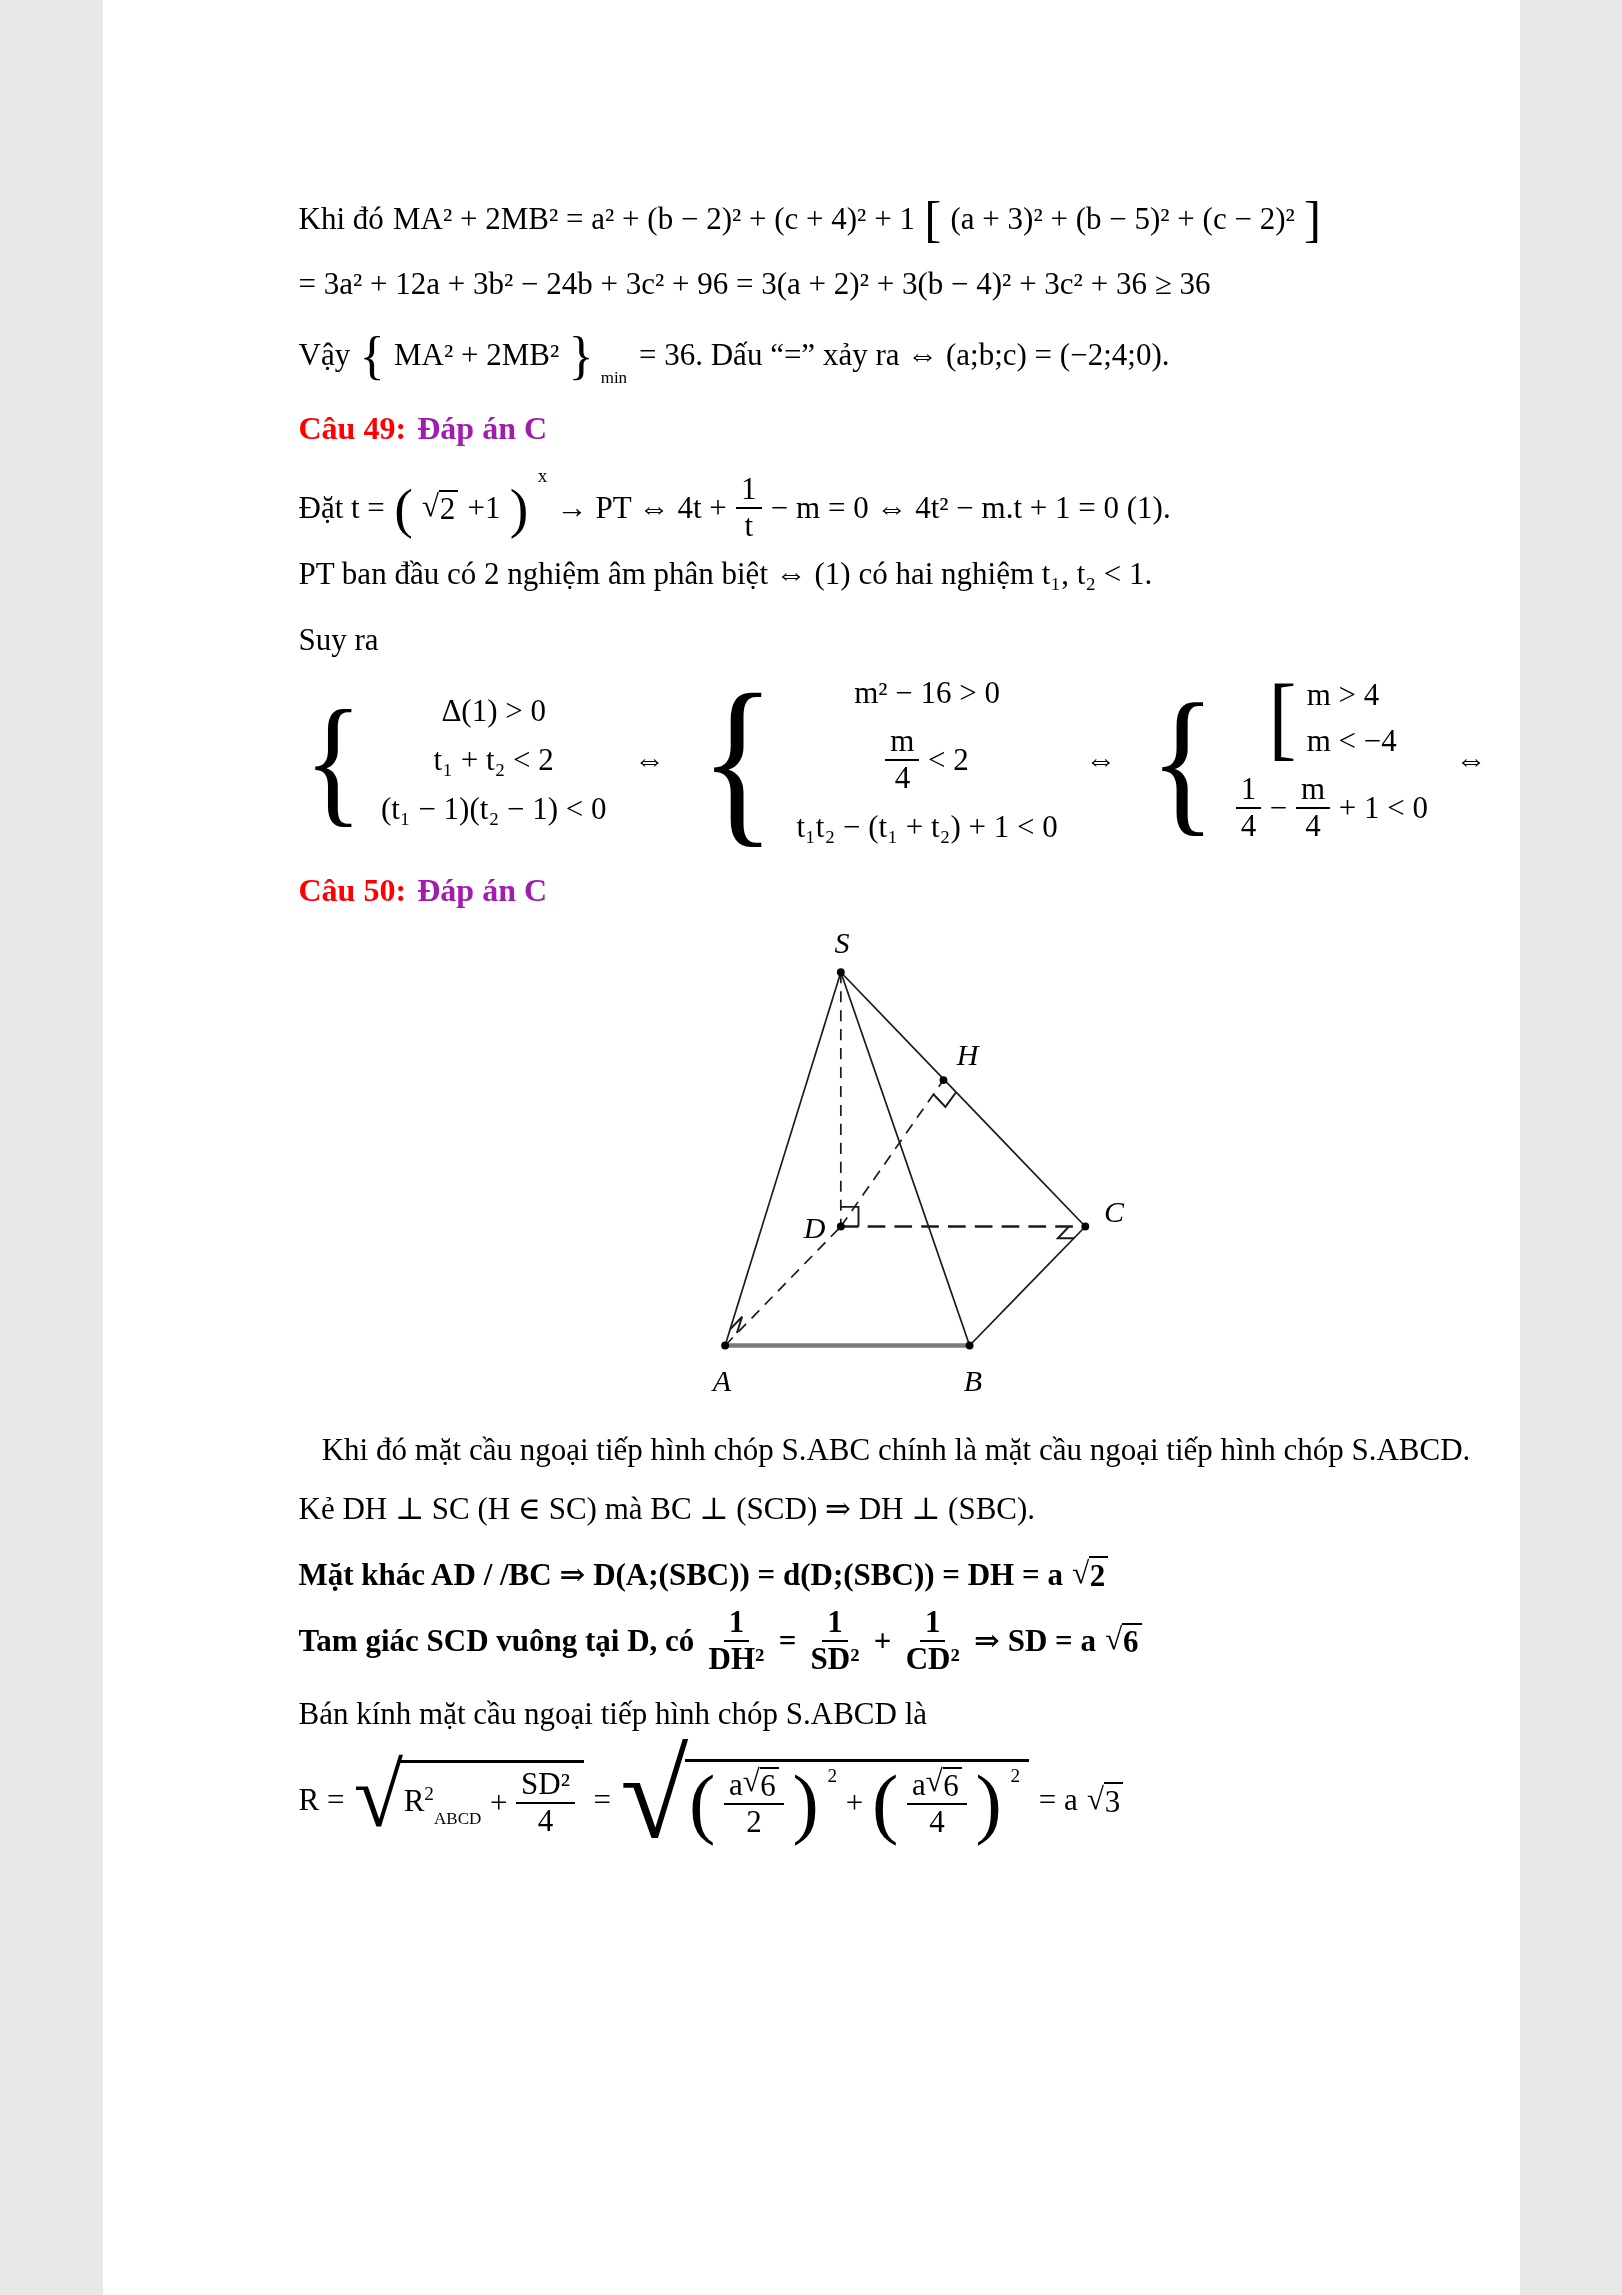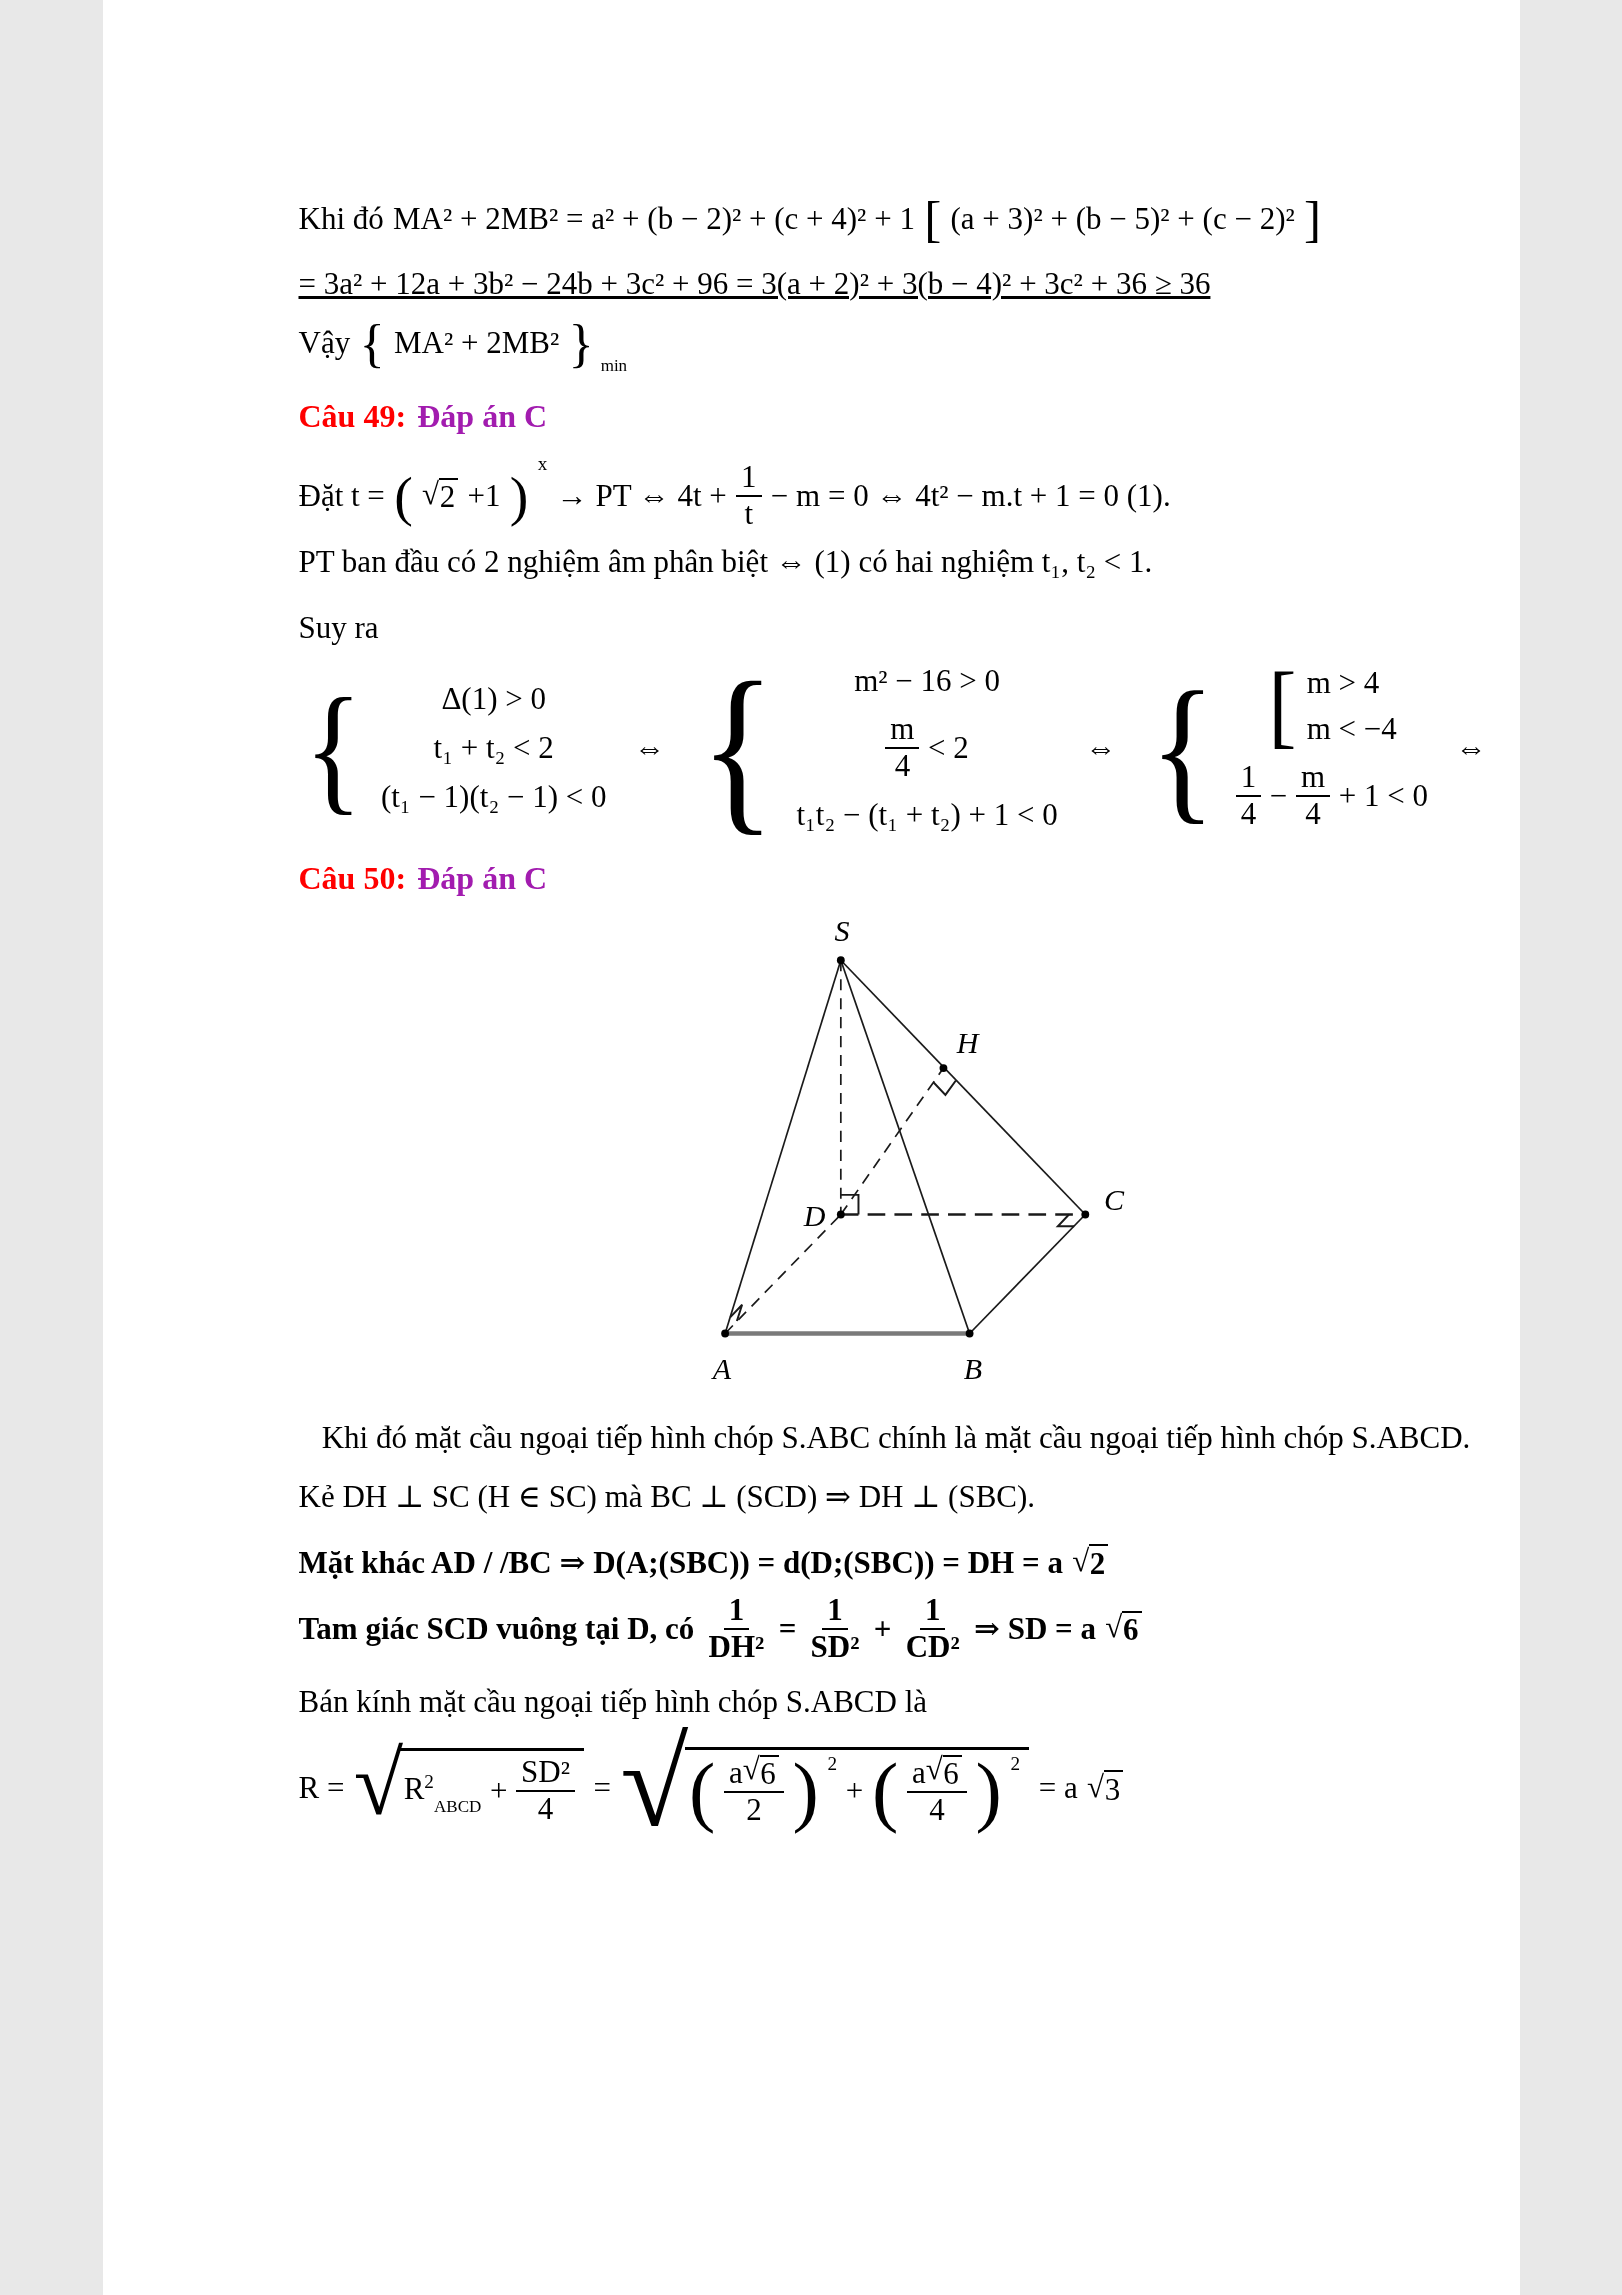--- a/index.html
+++ b/index.html
@@ -53,21 +53,21 @@
   .b3{font-size:5.2em;}
   .b4{font-size:3.3em;}
   .sbracket{font-size:3.0em;line-height:0.75;transform:scaleX(0.9);}
   .syscol{display:inline-flex;flex-direction:column;align-items:flex-start;gap:13px;}
   .syscol.inner{gap:10.5px;}
   .hrow{display:inline-flex;align-items:center;gap:0.28em;}
   .iff{margin:0 0.45em;}
   .result{margin-left:0.5em;}
   
   .m-l1{margin-bottom:23.6px;}
-  .m-l2{margin-bottom:18px;text-decoration:underline;}
+  .m-l2{margin-bottom:30px;}
   .m-l3{margin-bottom:31px;}
   .m-h49{margin-bottom:25px;}
   .m-dat{margin-bottom:13px;}
   .m-pt{margin-bottom:30px;}
   .m-suy{margin-bottom:17px;}
   .m-sys{margin-bottom:27.5px;}
   .m-h50{margin-bottom:6.5px;}
   .diagram{display:block;margin:0 0 29px 360px;}
   .m-q50a{margin-bottom:25px;}
   .m-q50b{margin-bottom:22px;justify-content:center;}
@@ -94,20 +94,21 @@
     <div class="mrow m-l2">
       <span class="txt">= 3a² + 12a + 3b² − 24b + 3c² + 96 = 3(a + 2)² + 3(b − 4)² + 3c² + 36 ≥ 36</span>
     </div>
 
     <div class="mrow m-l3">
       <span class="txt">Vậy</span>
       <span class="d-brace">{</span>
       <span class="txt">MA² + 2MB²</span>
       <span class="d-brace">}</span>
       <span class="minsub">min</span>
+      <span class="txt">= 36. Dấu “=” xảy ra ⇔ (a;b;c) = (−2;4;0).</span>
     </div>
   </section>
 
   <section>
     <div class="mrow header m-h49">
       <span class="red">Câu 49:</span>
       <span class="blue">Đáp án C</span>
     </div>
 
     <div class="mrow m-dat">

